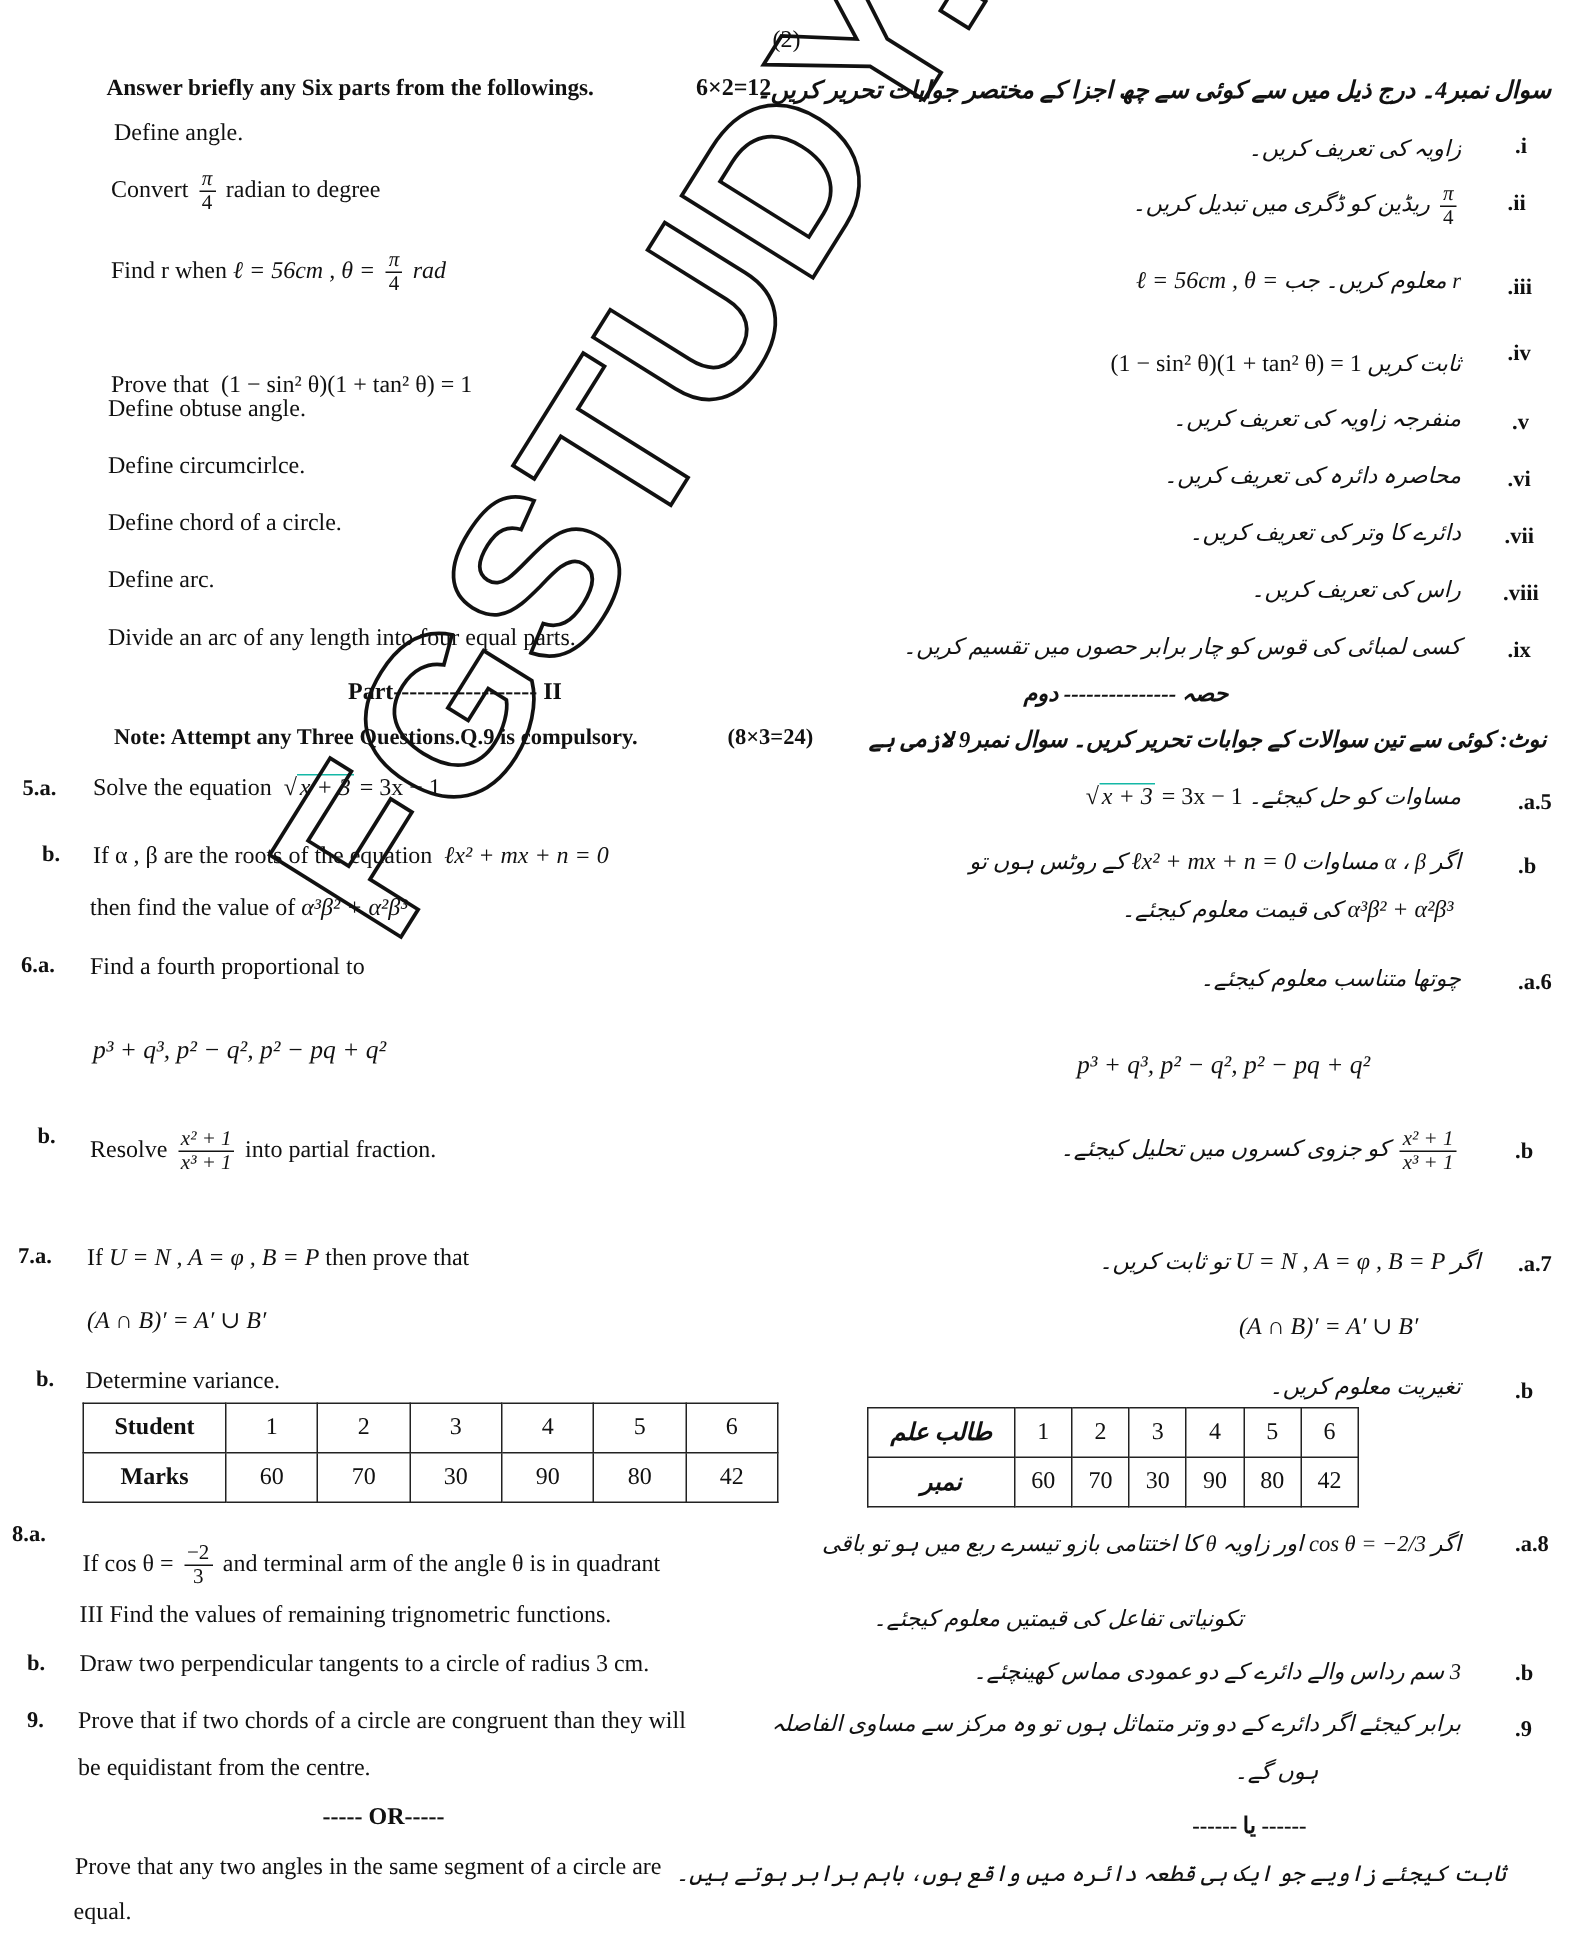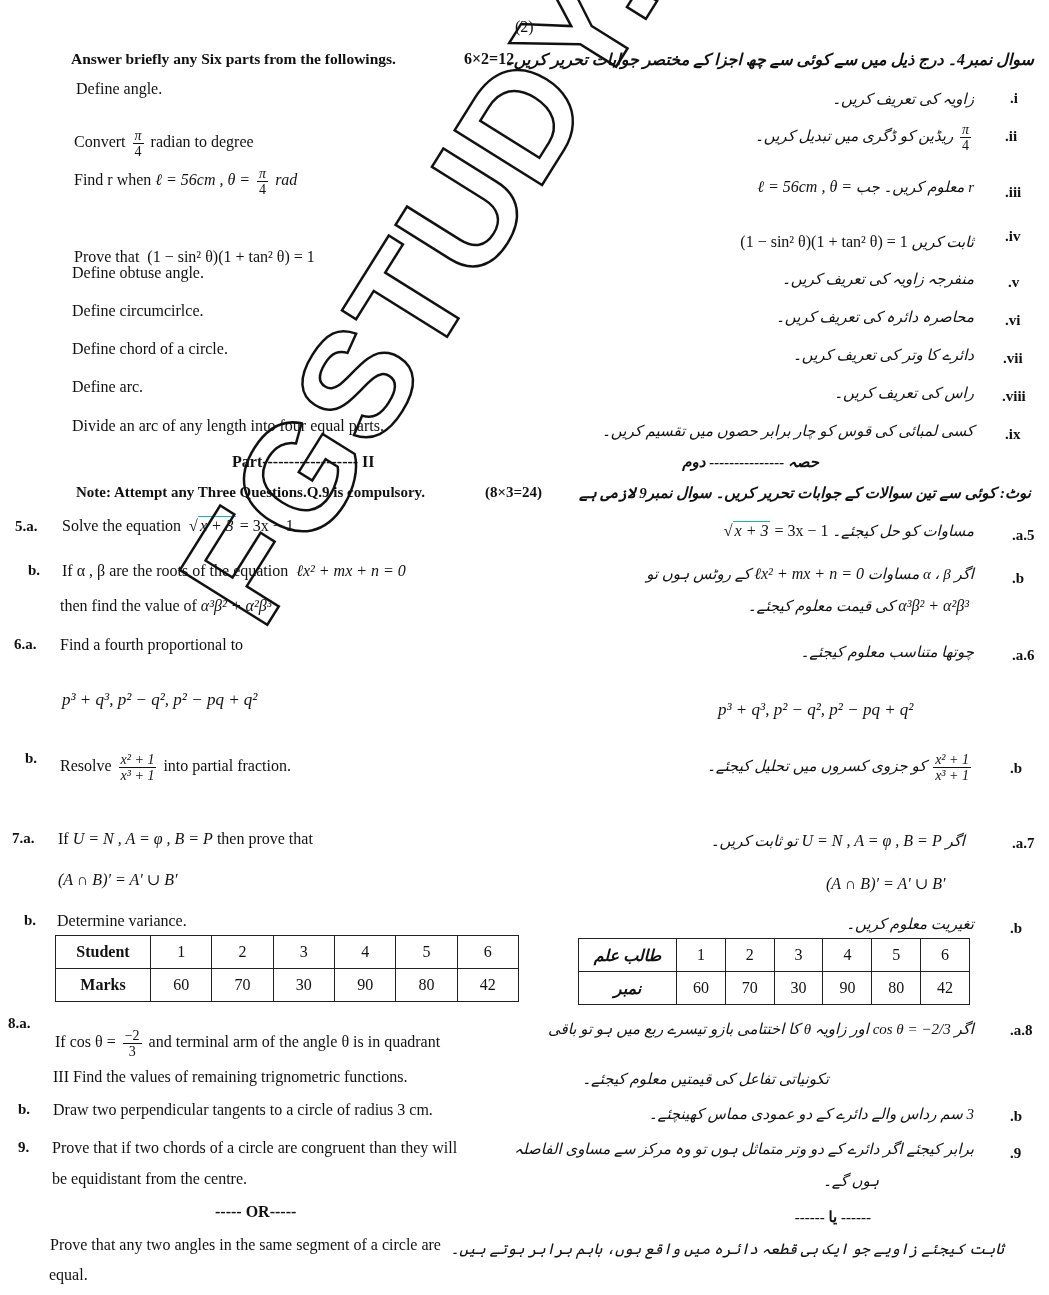--- a/index.html
+++ b/index.html
@@ -30,21 +30,21 @@
   </style>
 </head>
 <body>
 
 <div class="abs en" style="left:515px;top:18px;">(2)</div>
 
 <div class="abs en bold" style="left:71px;top:50px;font-size:15.5px;">Answer briefly any Six parts from the followings.</div>
 <div class="abs en bold" style="left:464px;top:50px;">6×2=12</div>
 
 <div class="abs en" style="left:76px;top:80px;">Define angle.</div>
-<div class="abs en" style="left:74px;top:112px;margin-top:16px;">
+<div class="abs en" style="left:74px;top:112px;">
   <span>Convert</span>
   <span class="frac">
       <span class="n math">π</span>
       <span class="d">4</span>
     </span>
   <span>radian to degree</span>
 </div>
 <div class="abs en" style="left:74px;top:166px;">
   <span>Find r when</span>
   <span class="math">ℓ = 56cm , θ =</span>
@@ -164,21 +164,21 @@
 </div>
 
 <div class="abs num-l" style="left:12px;top:830px;">7.a.</div>
 <div class="abs en" style="left:58px;top:830px;">
   <span>If</span>
   <span class="math">U = N ,  A = φ ,  B = P</span>
   <span>then prove that</span>
 </div>
 <div class="abs en math" style="left:58px;top:870px;">(A ∩ B)′ = A′ ∪ B′</div>
 <div class="abs num-r" style="left:1012px;top:835px;">.a.7</div>
-<div class="abs ur" style="right:84px;top:832px;">
+<div class="abs ur" style="right:62px;top:832px;">
   <span>اگر</span>
   <span class="en math" style="direction:ltr;unicode-bidi:embed;">U = N ,  A = φ ,  B = P</span>
   <span>تو ثابت کریں۔</span>
 </div>
 <div class="abs en math" style="left:826px;top:874px;">(A ∩ B)′ = A′ ∪ B′</div>
 
 <div class="abs num-l" style="left:24px;top:912px;">b.</div>
 <div class="abs en" style="left:57px;top:912px;">Determine variance.</div>
 <div class="abs num-r" style="left:1010px;top:920px;">.b</div>
 <div class="abs ur" style="right:75px;top:915px;">تغیریت معلوم کریں۔</div>
@@ -199,21 +199,21 @@
     <td>60</td>
     <td>70</td>
     <td>30</td>
     <td>90</td>
     <td>80</td>
     <td>42</td>
   </tr>
 </tbody>
   </table>
 
-<table class="marks" style="left:578px;top:938px;width:392px;border-radius:28px;">
+<table class="marks" style="left:578px;top:938px;width:328px;border-radius:28px;">
   <tbody>
       <tr>
     <td style="width:95px;font-weight:bold;font-style:italic;">طالب علم</td>
     <td>1</td>
     <td>2</td>
     <td>3</td>
     <td>4</td>
     <td>5</td>
     <td>6</td>
   </tr>

